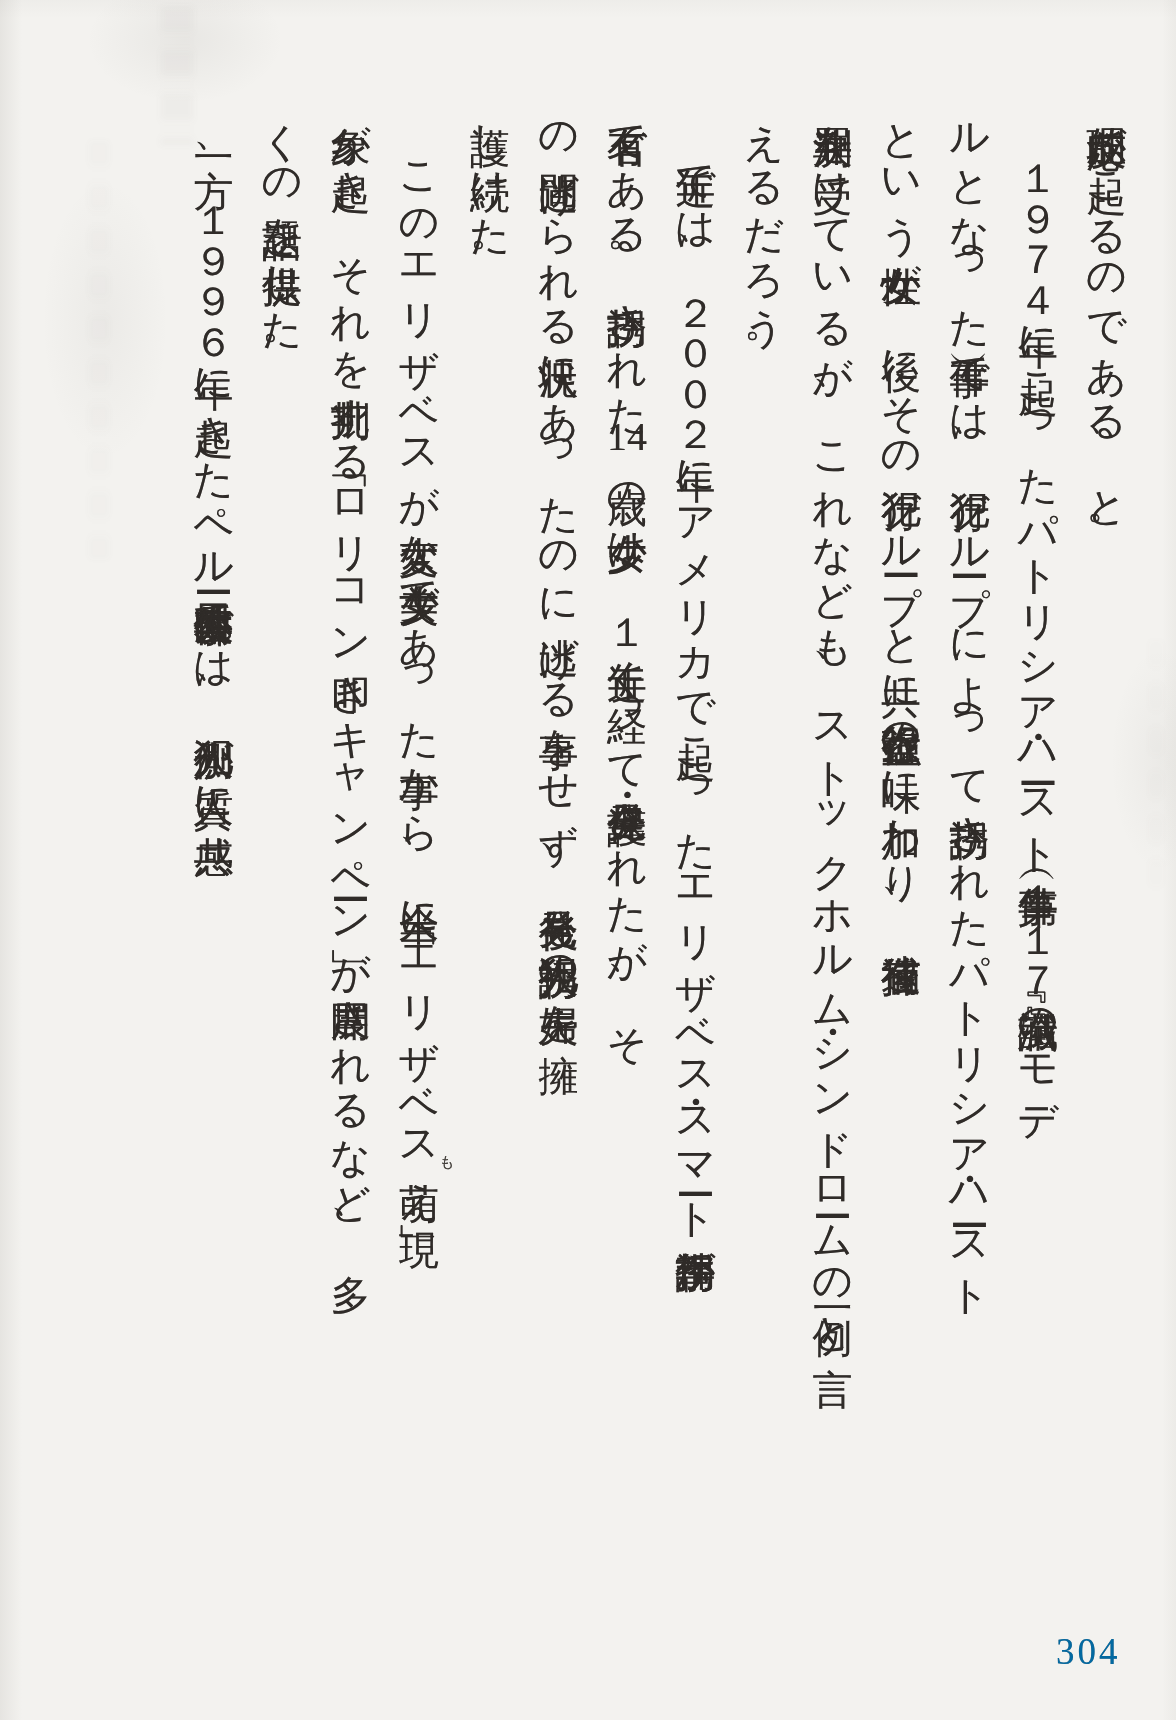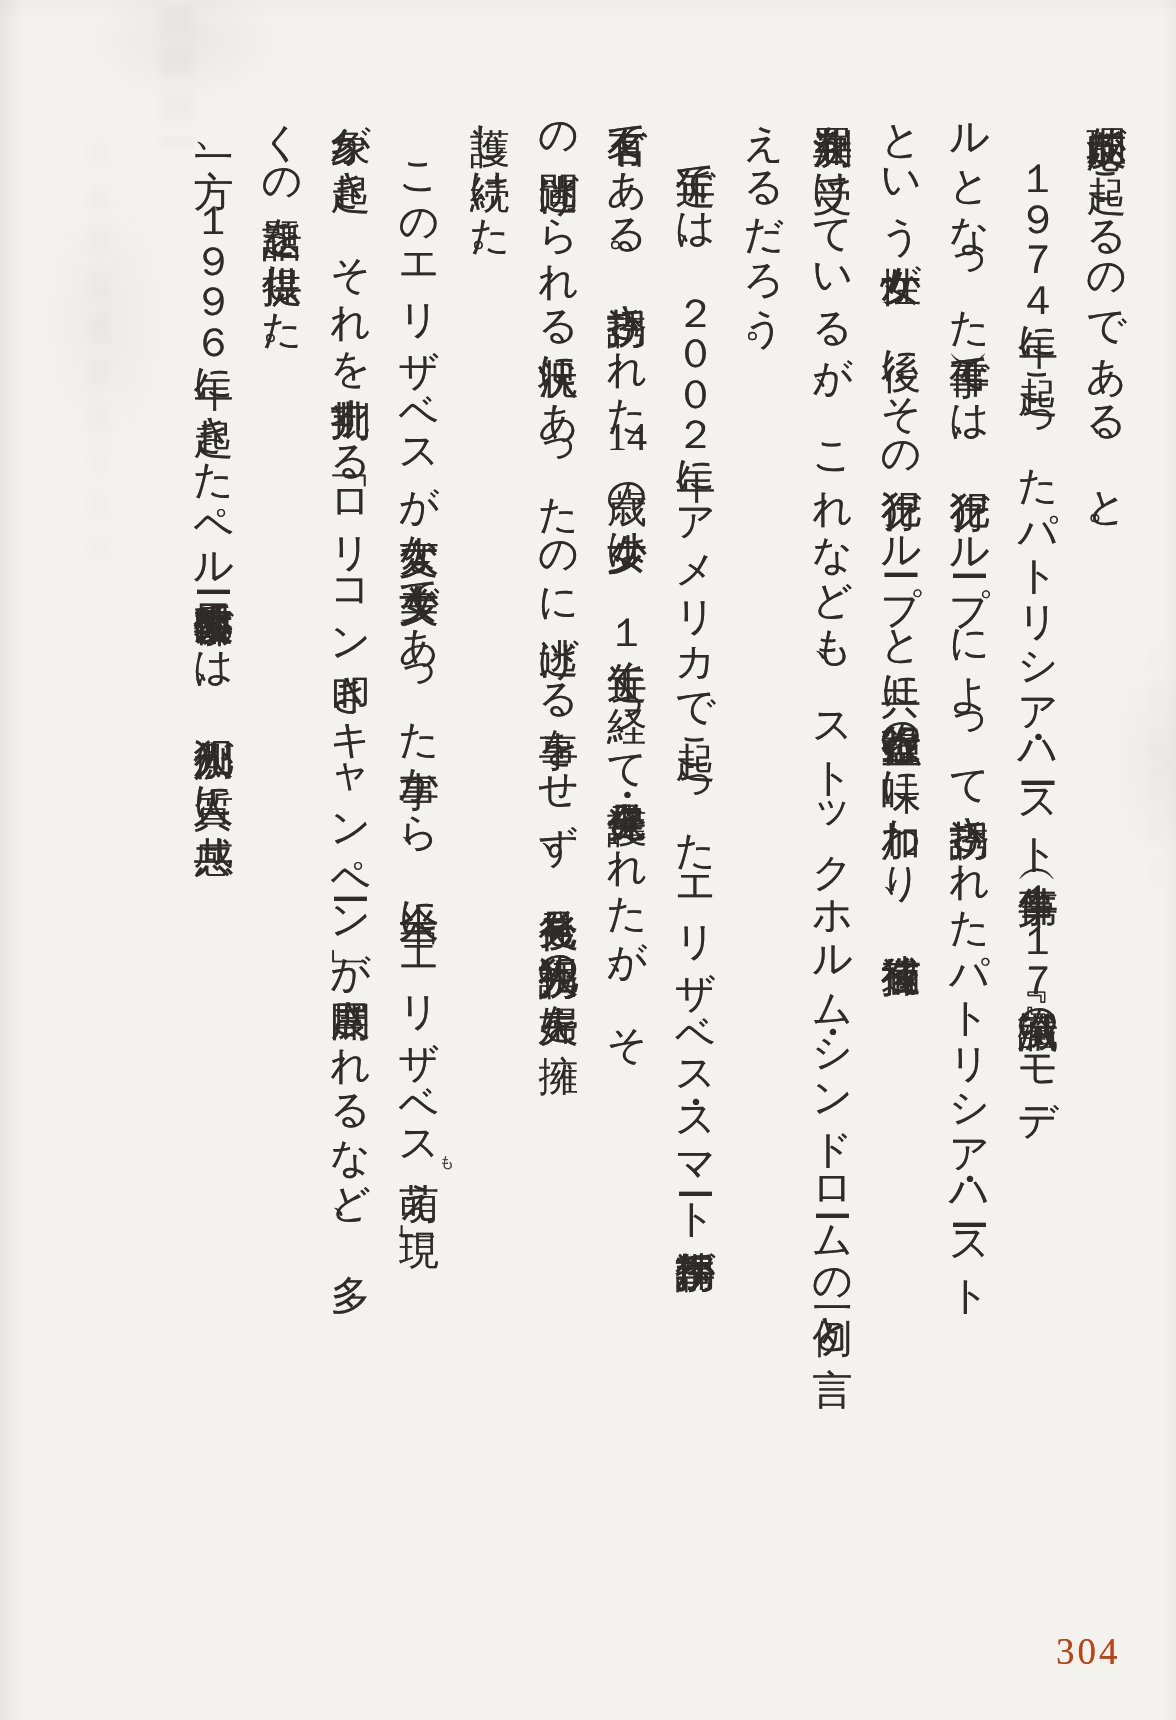--- a/index.html
+++ b/index.html
@@ -74,21 +74,21 @@
   .tcy {
     text-combine-upright: all;
   }
 
   .page-number {
     position: absolute;
     left: 1056px;
     top: 1630px;
     font-size: 37px;
     letter-spacing: 3px;
-    color: #c2410c;
+    color: #0369a1;
     text-shadow: 0 0 0.6px rgba(71,67,65,0.5);
   }
 </style>
 </head>
 <body>
 
 <main>
 
   <div class="paper-texture"></div>
   <div class="scan-smudge smudge-1"></div>

